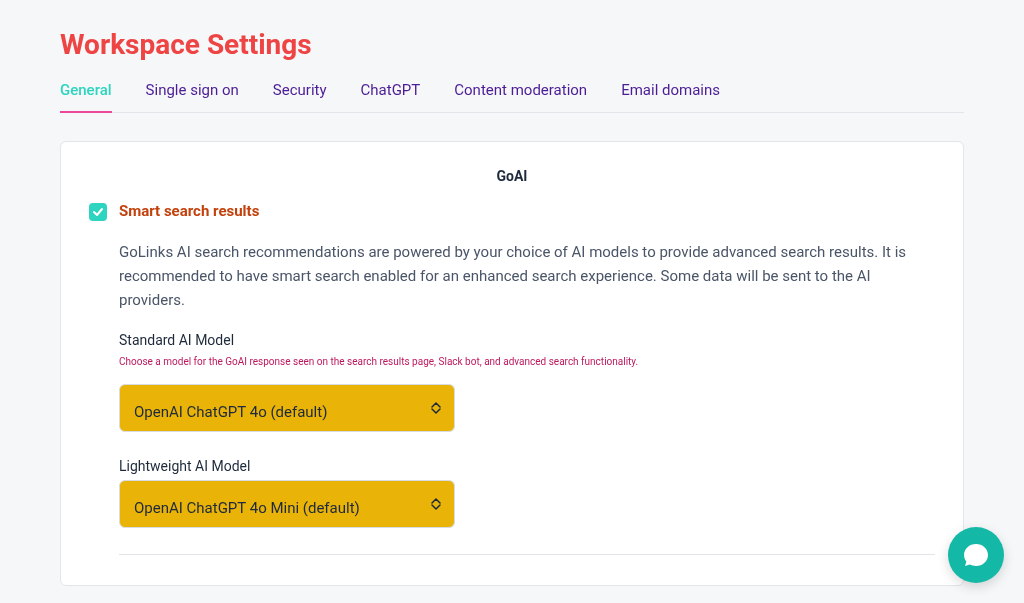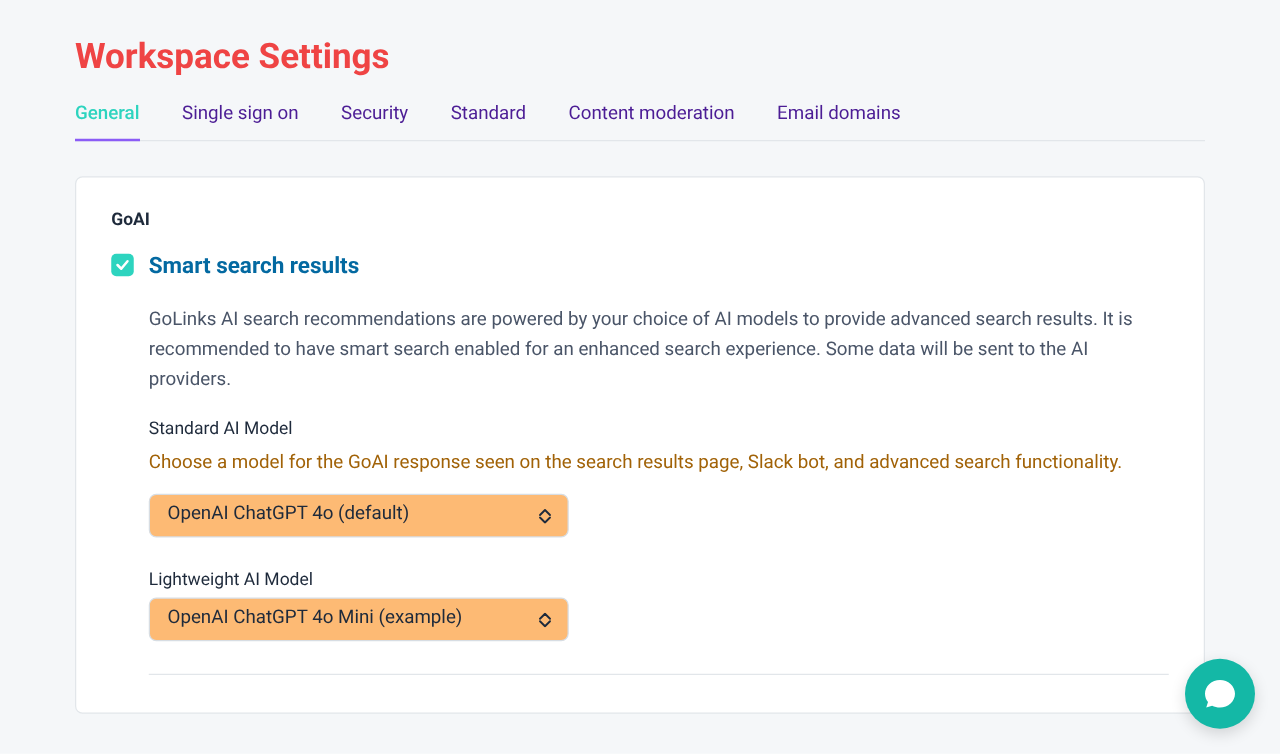--- a/index.html
+++ b/index.html
@@ -34,34 +34,35 @@
     .tab {
       padding: 0 0 12px 0;
       font-size: 15px;
       color: #4c1d95;
       cursor: pointer;
       border-bottom: 2px solid transparent;
       margin-bottom: -1px;
     }
     .tab.active {
       color: #2dd4bf;
-      border-bottom: 2px solid #8b5cf6;
+      border-bottom: 2px solid #ec4899;
       font-weight: 500;
     }
     .card {
       background: #ffffff;
       border: 1px solid #e2e6ea;
       border-radius: 6px;
       padding: 26px 28px 30px 28px;
     }
     .section-heading {
       font-size: 14px;
       font-weight: 700;
       color: #1e2a3b;
       margin-bottom: 18px;
+      text-align: center;
     }
     .checkbox-row {
       display: flex;
       align-items: flex-start;
       gap: 12px;
     }
     .checkbox {
       width: 18px;
       height: 18px;
       background: #2dd4bf;
@@ -74,57 +75,57 @@
       cursor: pointer;
     }
     .checkbox svg {
       width: 12px;
       height: 12px;
     }
     .checkbox-content {
       flex: 1;
     }
     .checkbox-label {
-      font-size: 18px;
+      font-size: 15px;
       font-weight: 700;
-      color: #0369a1;
+      color: #c2410c;
       margin-bottom: 8px;
     }
     .description {
       font-size: 15px;
       color: #4a5568;
       line-height: 1.6;
       margin-bottom: 20px;
       margin-top: 20px;
     }
     .field-label {
       font-size: 14px;
       font-weight: 400;
       color: #1e2a3b;
       margin-bottom: 6px;
     }
     .field-description {
-      font-size: 15px;
-      color: #a16207;
+      font-size: 10px;
+      color: #be185d;
       line-height: 1.6;
       margin-bottom: 14px;
     }
     .select-wrapper {
       position: relative;
       width: 336px;
       margin-bottom: 26px;
     }
     .select {
       width: 100%;
-      padding: 5px 40px 10px 14px;
+      padding: 18px 40px 10px 14px;
       font-size: 15px;
       color: #1e2a3b;
       border: 1px solid #d7dde3;
       border-radius: 6px;
-      background: #fdba74;
+      background: #eab308;
       cursor: pointer;
       appearance: none;
       font-family: inherit;
     }
     .select-icon {
       position: absolute;
       right: 14px;
       top: 50%;
       transform: translateY(-50%);
       pointer-events: none;
@@ -163,21 +164,21 @@
 </head>
 <body>
 
 <div class="page-container">
   <h1 class="page-title">Workspace Settings</h1>
 
   <div class="tabs">
     <div class="tab active">General</div>
     <div class="tab">Single sign on</div>
     <div class="tab">Security</div>
-    <div class="tab">Standard</div>
+    <div class="tab">ChatGPT</div>
     <div class="tab">Content moderation</div>
     <div class="tab">Email domains</div>
   </div>
 
   <div class="card">
     <div class="section-heading">GoAI</div>
 
     <div class="checkbox-row">
       <div class="checkbox">
         <svg viewBox="0 0 12 12" fill="none">
@@ -197,21 +198,21 @@
                 <path d="M1 5L5 1L9 5" stroke="#1e2a3b" stroke-width="1.5" fill="none" stroke-linecap="round" stroke-linejoin="round"></path>
               </svg>
             <svg viewBox="0 0 10 6">
                 <path d="M1 1L5 5L9 1" stroke="#1e2a3b" stroke-width="1.5" fill="none" stroke-linecap="round" stroke-linejoin="round"></path>
               </svg>
           </div>
         </div>
 
         <div class="field-label">Lightweight AI Model</div>
         <div class="select-wrapper">
-          <div class="select">OpenAI ChatGPT 4o Mini (example)</div>
+          <div class="select">OpenAI ChatGPT 4o Mini (default)</div>
           <div class="select-icon">
             <svg viewBox="0 0 10 6">
                 <path d="M1 5L5 1L9 5" stroke="#1e2a3b" stroke-width="1.5" fill="none" stroke-linecap="round" stroke-linejoin="round"></path>
               </svg>
             <svg viewBox="0 0 10 6">
                 <path d="M1 1L5 5L9 1" stroke="#1e2a3b" stroke-width="1.5" fill="none" stroke-linecap="round" stroke-linejoin="round"></path>
               </svg>
           </div>
         </div>
 

